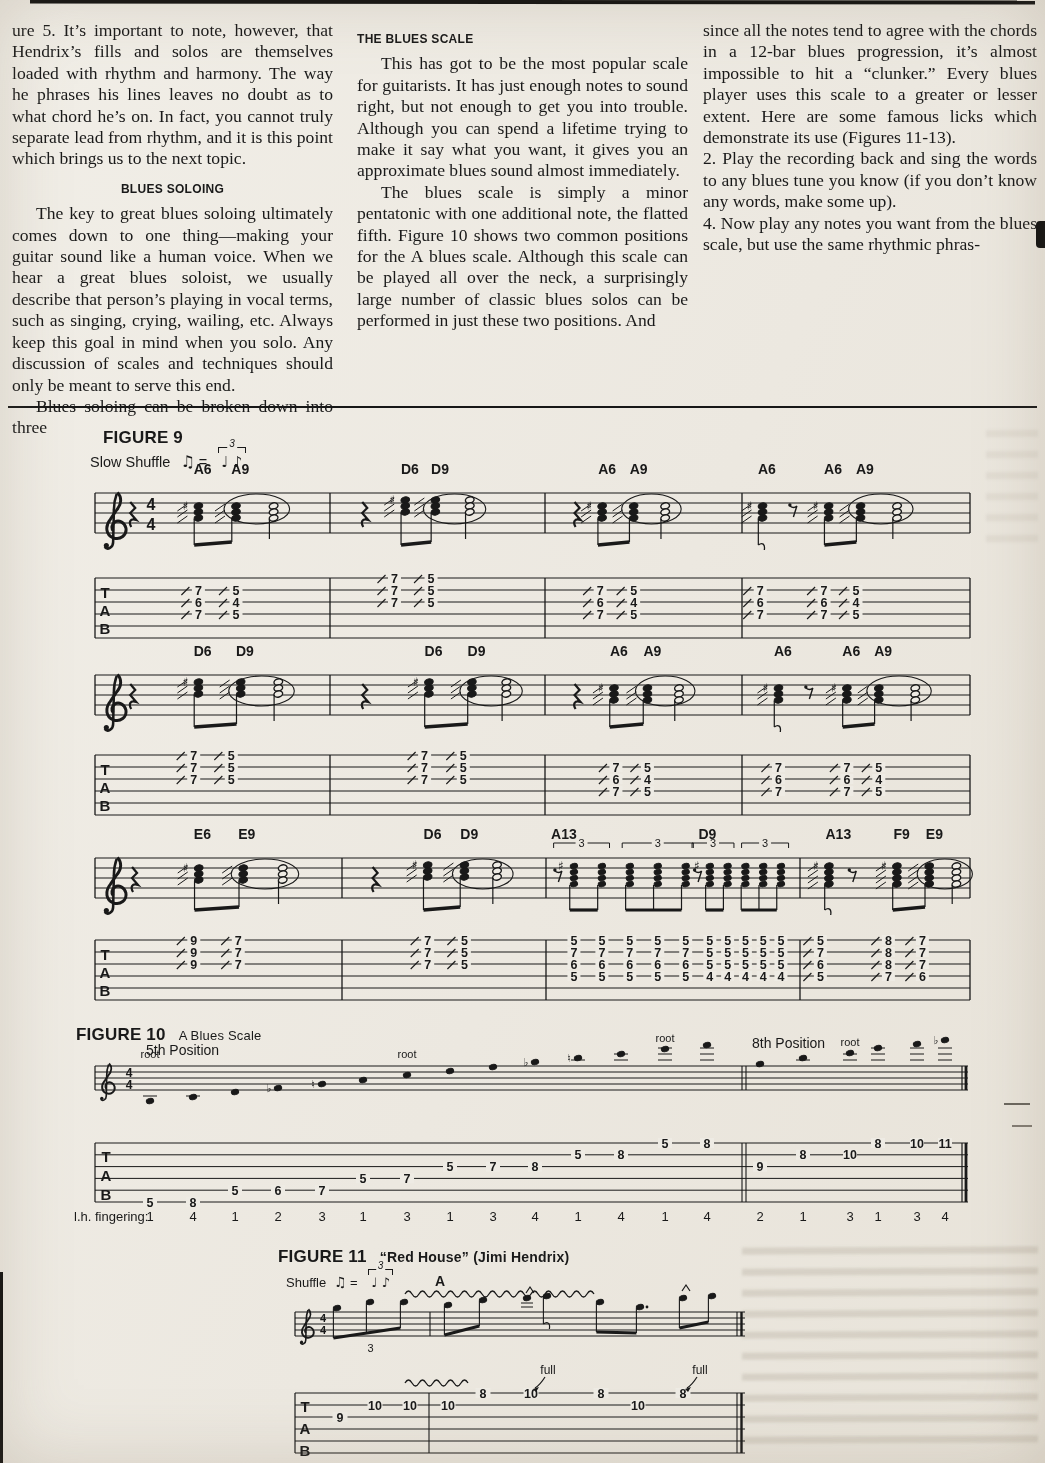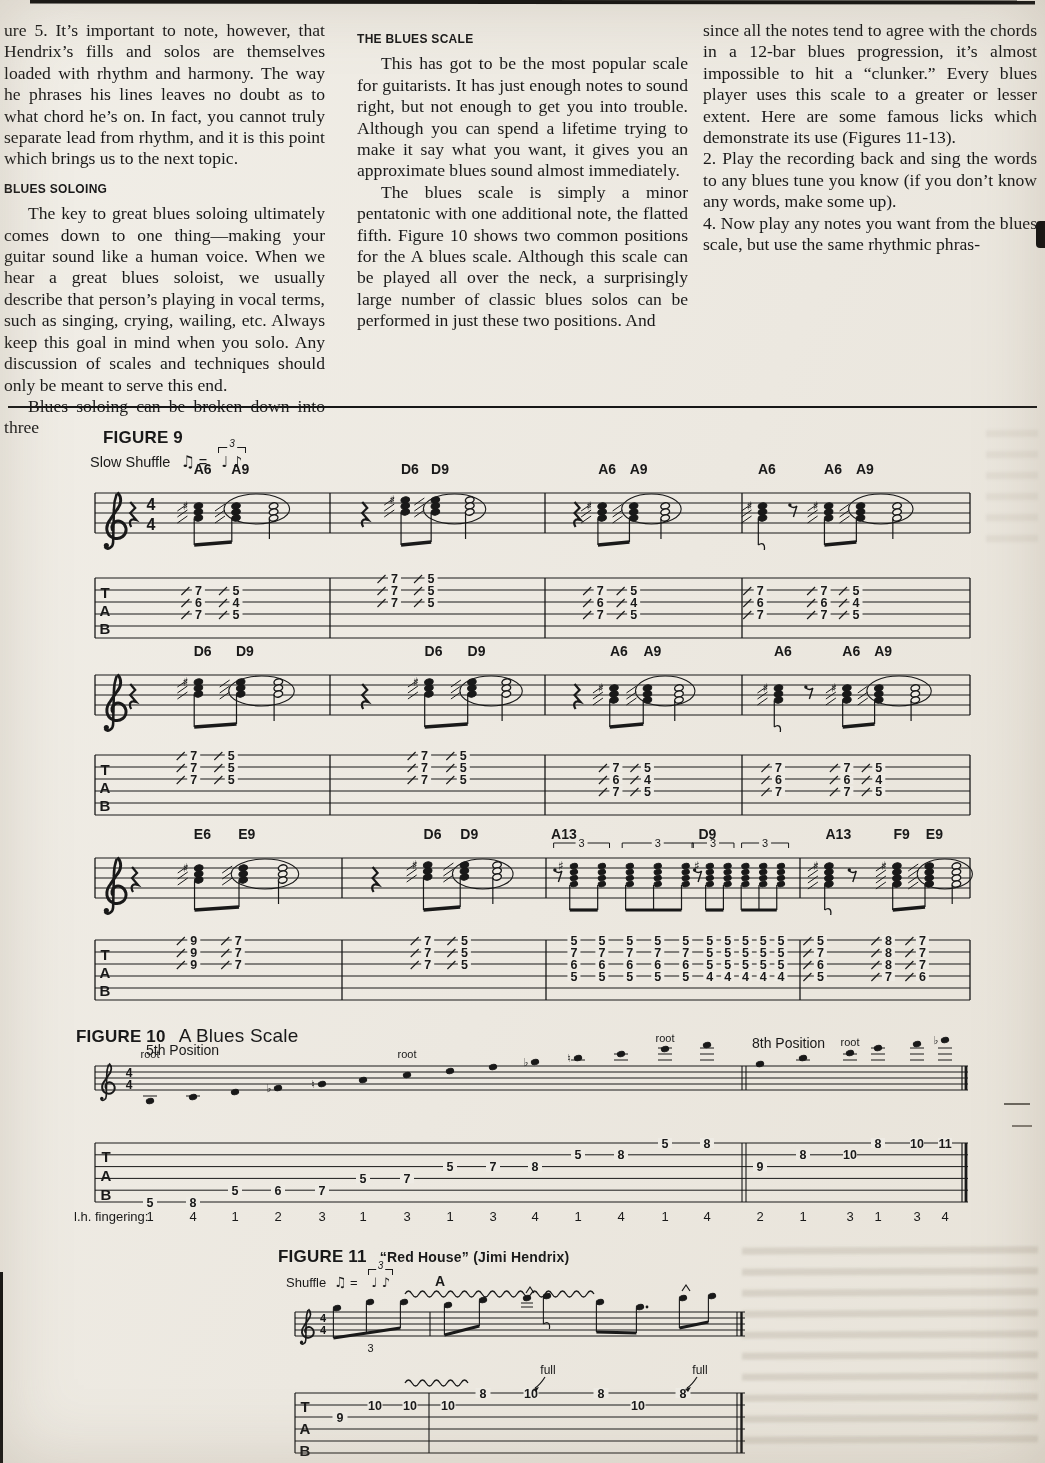--- a/index.html
+++ b/index.html
@@ -3,28 +3,28 @@
 <meta charset="utf-8">
 <style>
   body{margin:0;background:#8e8878}
   .page{position:relative;width:1045px;height:1463px;overflow:hidden;
     background:linear-gradient(115deg,#f1eee7 0%,#ece8e0 55%,#e8e3d9 100%);
     font-family:"Liberation Serif",serif;color:#191919}
   .page::after{content:"";position:absolute;inset:0;box-shadow:inset 0 0 70px rgba(140,125,100,.26);pointer-events:none}
   .col{position:absolute;top:20px;font-size:17.6px;line-height:21.4px;text-align:justify}
   .col p{margin:0}
   .col p.ind{text-indent:24px}
-  .c1{left:4px;width:321px}
+  .c1{left:12px;width:321px}
   .c2{left:357px;width:331px}
   .c3{left:703px;width:334px}
   .col h3{font-family:"Liberation Sans",sans-serif;font-size:12px;margin:9px 0 3px;letter-spacing:.3px}
-  .c1 h3{text-align:left}
+  .c1 h3{text-align:center}
   .rule{position:absolute;left:8px;top:406px;width:1029px;height:2.4px;background:#171717}
   .figlabel{position:absolute;font-family:"Liberation Sans",sans-serif;font-weight:bold;font-size:17px;letter-spacing:.2px;white-space:nowrap}
-  .figsub{font-weight:normal;font-size:19px;margin-left:13px}
+  .figsub{font-weight:normal;font-size:13px;margin-left:13px}
   .figsub.b{font-weight:600;font-size:14px}
   .tempo{position:absolute;font-family:"Liberation Sans",sans-serif;font-size:14.5px;white-space:nowrap}
   .tempo.sm{font-size:13px}
   .mus{font-family:"DejaVu Sans",sans-serif}
   .trip{position:relative;display:inline-block;padding:0 3px;margin-left:7px}
   .trip::before{content:"";position:absolute;left:0;right:0;top:-6px;height:5px;
     border-top:1.3px solid #191919;border-left:1.3px solid #191919;border-right:1.3px solid #191919}
   .trip .tnum{position:absolute;top:-14px;left:50%;transform:translateX(-50%);font-size:10px;font-style:italic;background:#eeebe4;padding:0 2px;line-height:1}
   .smallpos{position:absolute;font-family:"Liberation Sans",sans-serif;font-size:14px;white-space:nowrap}
   .fing{position:absolute;font-family:"Liberation Sans",sans-serif;font-size:13px;white-space:nowrap}

